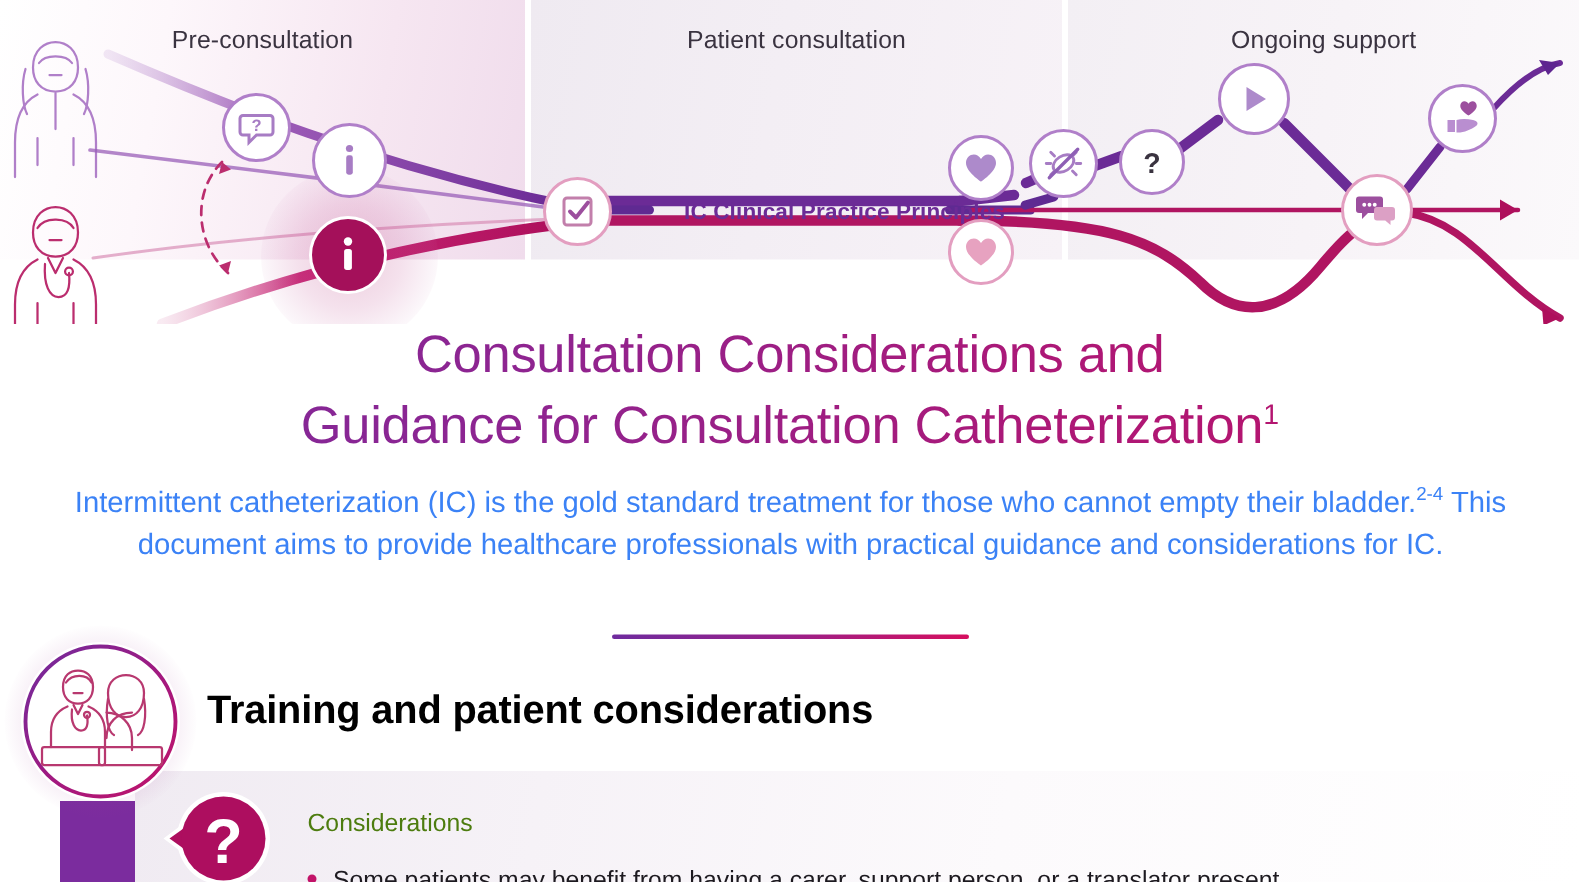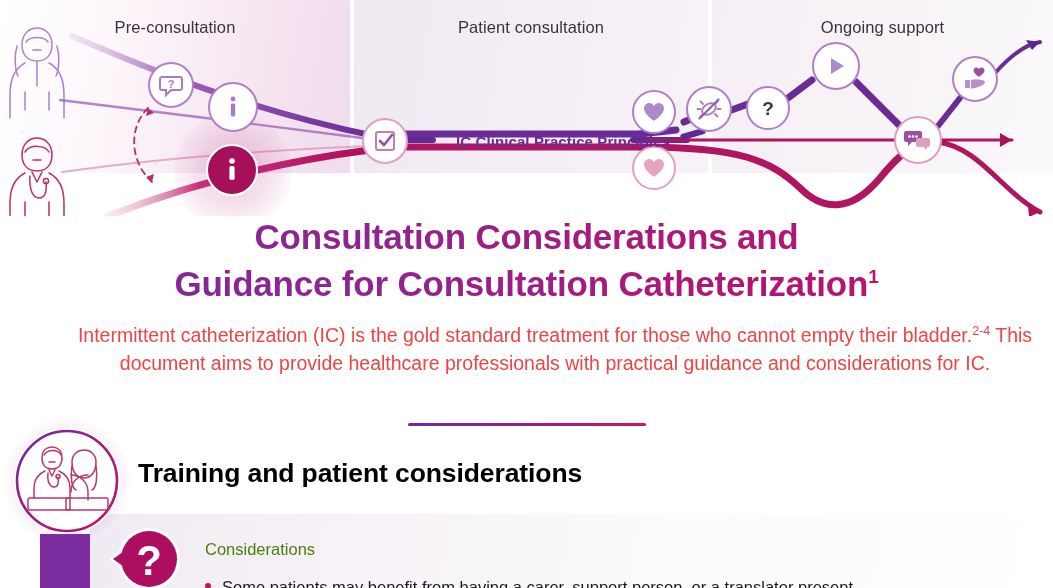--- a/index.html
+++ b/index.html
@@ -103,41 +103,40 @@
     z-index: 2;
   }
 
   
   #title {
     position: absolute;
     left: 0; top: 214px;
     width: 1053px;
     text-align: center;
     font-size: 35px;
-    font-weight: bold;
+    font-weight: normal;
     line-height: 1.34;
     letter-spacing: -.2px;
     background: linear-gradient(90deg, #7b2a9c 0%, #8f2490 34%, #ac1877 66%, #be1167 100%);
     -webkit-background-clip: text;
     background-clip: text;
     color: transparent;
     -webkit-text-fill-color: transparent;
   }
   #title sup { font-size: 19px; vertical-align: super; line-height: 0; }
 
   
   #subtitle {
     position: absolute;
     left: 46px; top: 322px;
     width: 962px;
     text-align: center;
     font-size: 19.5px;
     line-height: 1.42;
-    color: #ef4444;
-    margin-left: 28px;
+    color: #3b82f6;
   }
   #subtitle sup { font-size: 12.5px; vertical-align: super; line-height: 0; }
 
   
   #divider {
     position: absolute;
     left: 408px; top: 423px;
     width: 238px; height: 3px;
     border-radius: 2px;
     background: linear-gradient(90deg, #6f2b9e 0%, #9a2089 50%, #d60f5e 100%);

